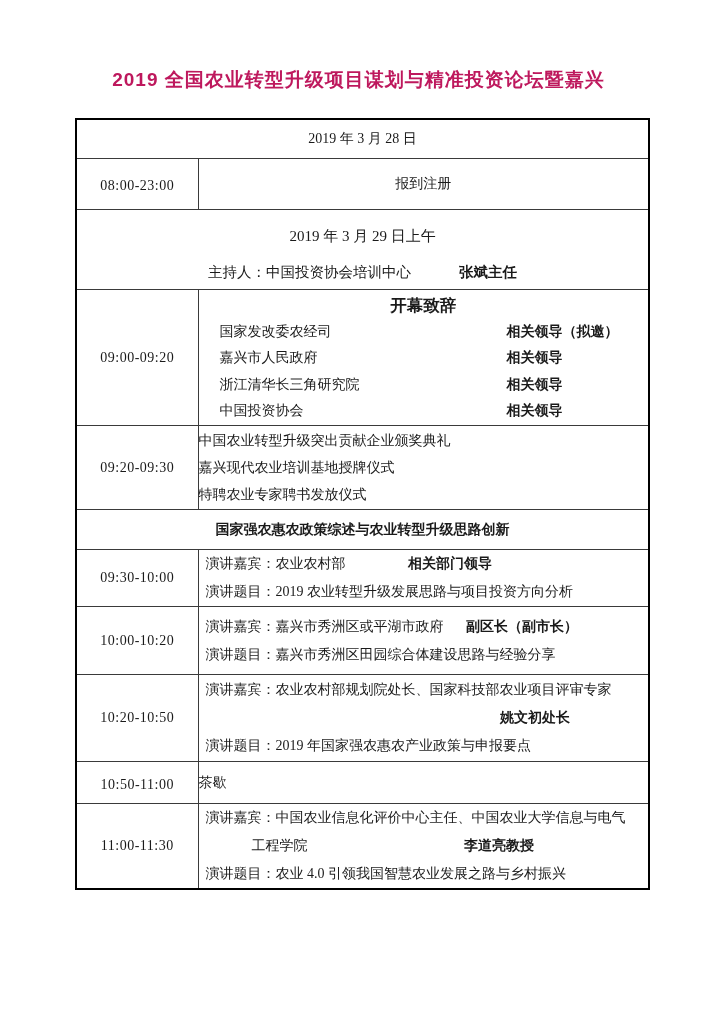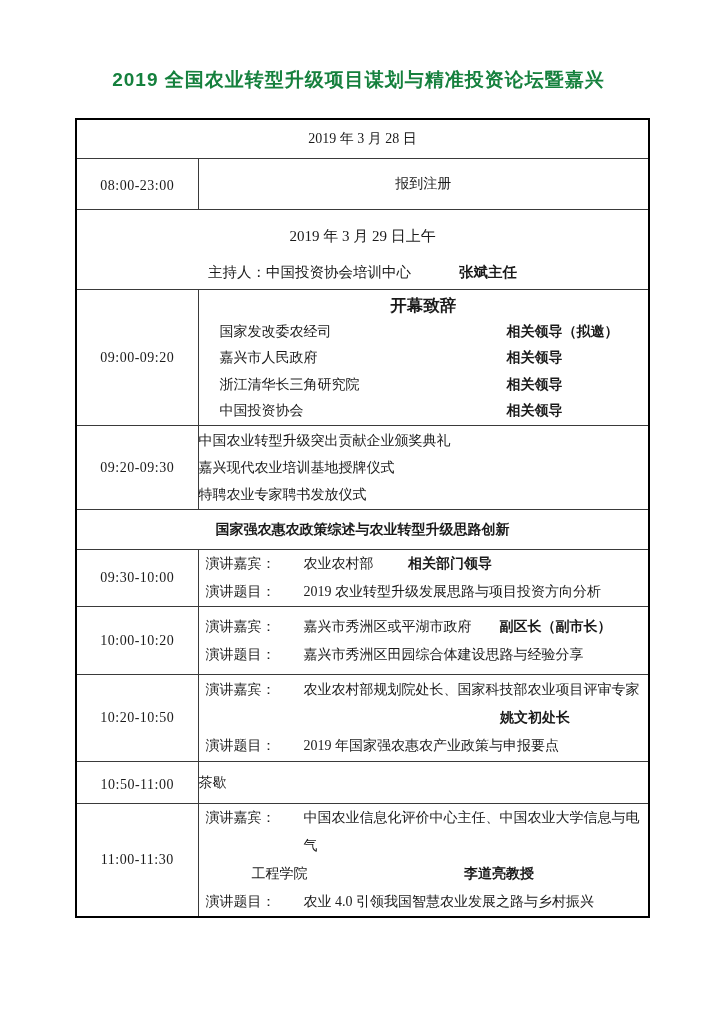--- a/index.html
+++ b/index.html
@@ -13,21 +13,21 @@
   }
   
   .doc-title{
     padding-top:60px;
     text-align:center;
     font-family:"Liberation Sans","DejaVu Sans",sans-serif;
     font-weight:bold;
     font-size:19px;
     line-height:40px;
     letter-spacing:1px;
-    color:#15803d;
+    color:#be185d;
   }
   
   table.agenda{
     border-collapse:collapse;
     table-layout:fixed;
     width:573px;
     margin:18px 0 0 75px;
     border:2px solid #000000;
   }
   table.agenda td{
@@ -78,21 +78,21 @@
   .cer-line{line-height:27px;}
 
   
   td.section-head{
     height:39px;text-align:center;
     font-weight:bold;font-size:17.5px;
   }
 
   
   td.talk-cell{padding:3px 0;}
-  .t-line{display:flex;padding-left:7px;line-height:28px;padding-right:4px;gap:28px;}
+  .t-line{display:flex;padding-left:7px;line-height:28px;padding-right:4px;}
   .t-line .lbl{white-space:nowrap;}
   .t-line .val{white-space:nowrap;}
   .t-line .vip{font-weight:bold;white-space:nowrap;}
   .t1 .vip{margin-left:auto;margin-right:152px;}
   .t2 .vip{margin-left:auto;margin-right:66px;}
   .t3-name{display:block;text-align:right;padding-right:78px;font-weight:bold;line-height:28px;}
   .t4-line2{display:flex;padding-left:53px;line-height:28px;}
   .t4-line2 .vip{font-weight:bold;margin-left:auto;margin-right:114px;}
   tr.r-talk1 td{height:56px;}
   tr.r-talk2 td{height:67px;}

